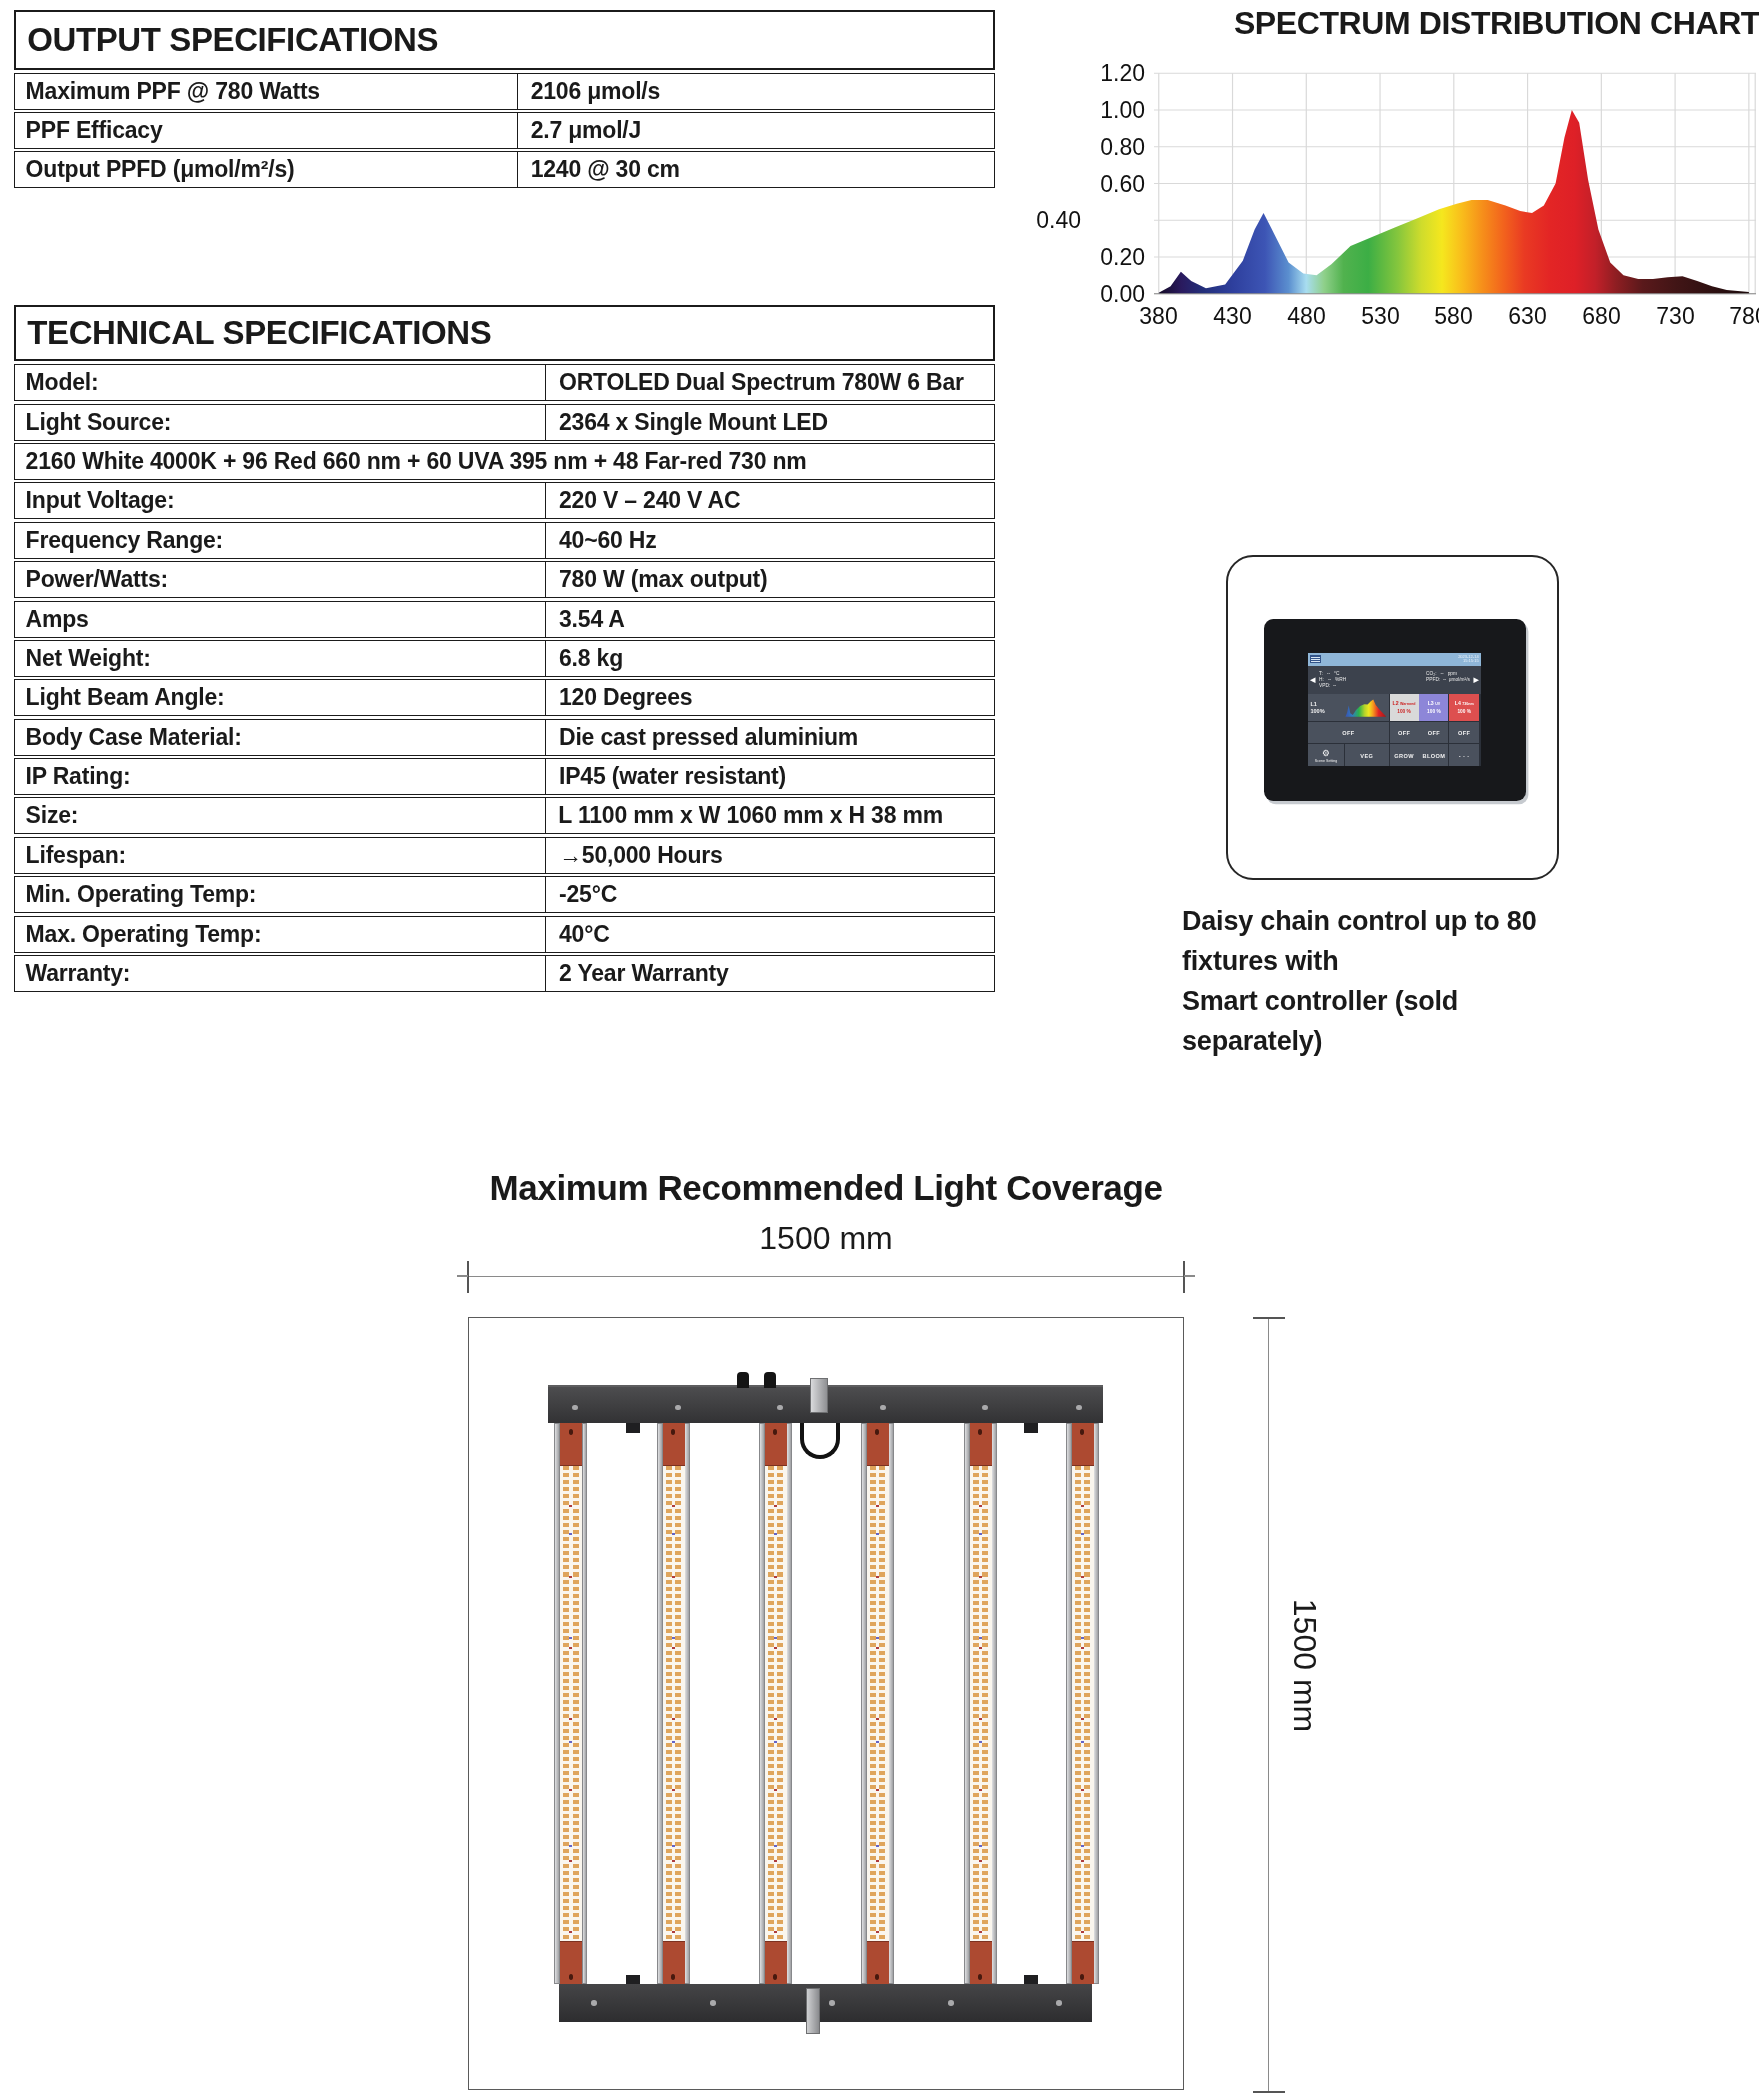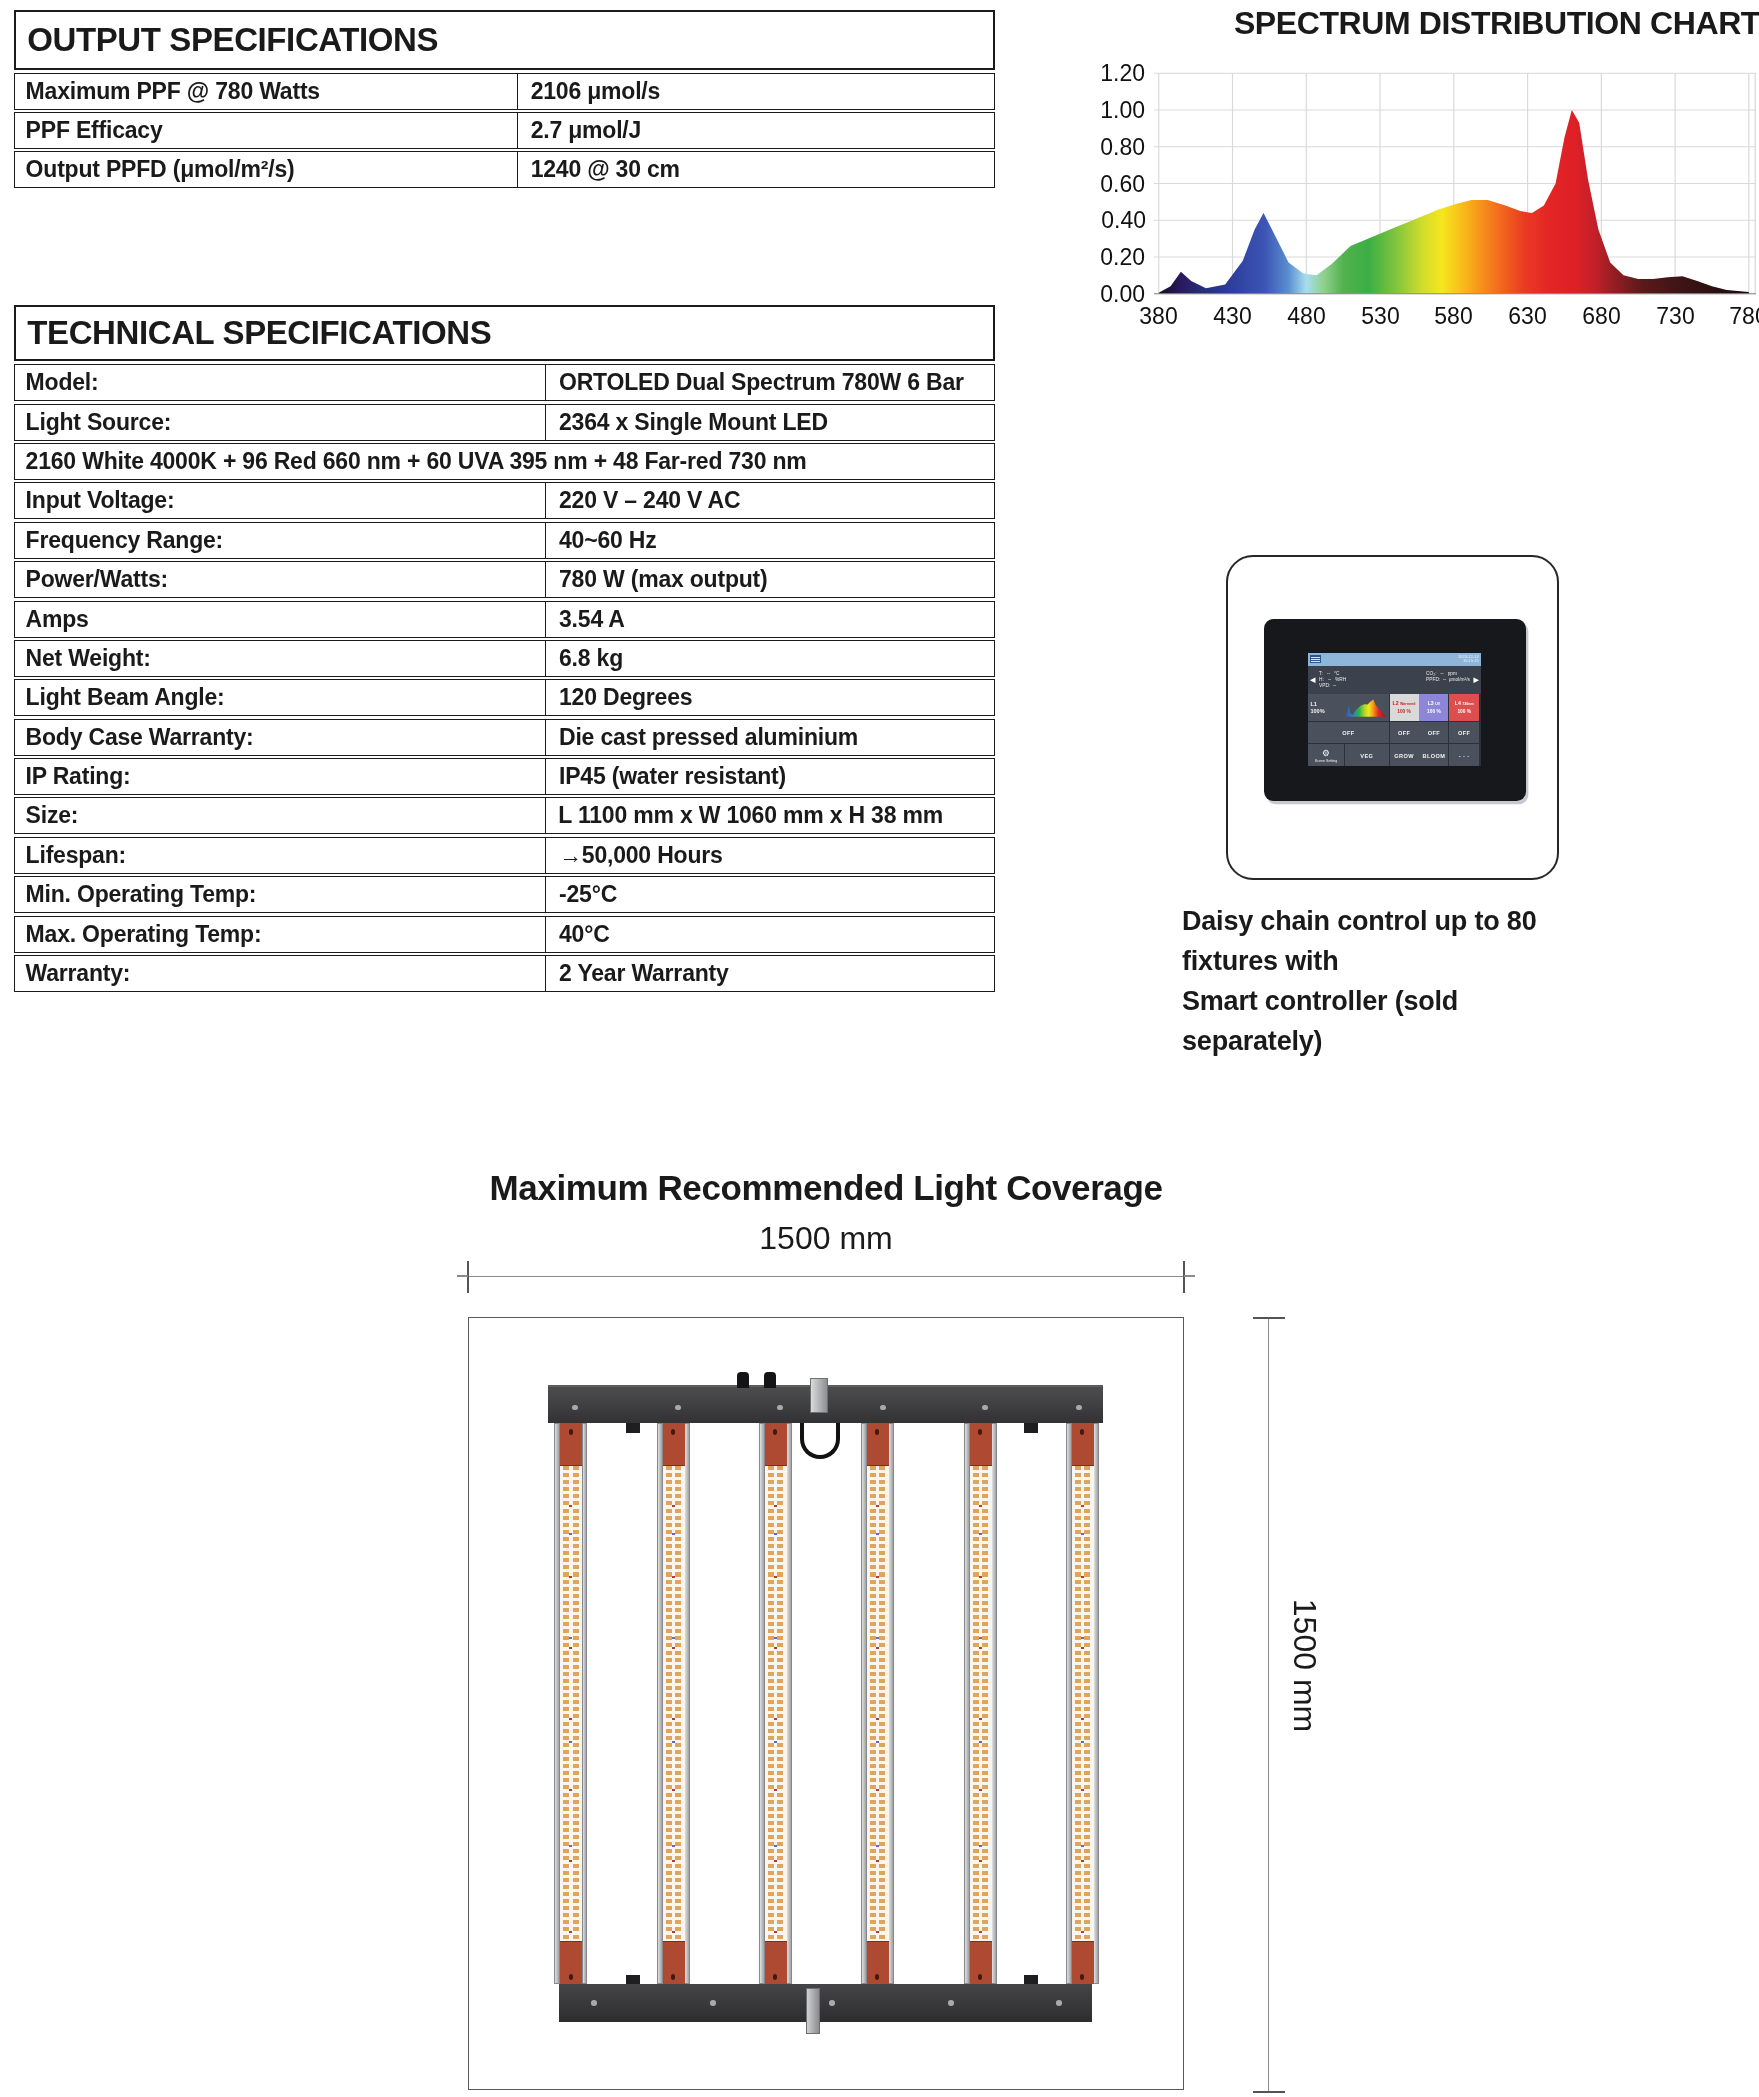--- a/index.html
+++ b/index.html
@@ -179,21 +179,21 @@
       </div>
       <div class="spec-row">
         <div class="lab">Net Weight:</div>
         <div class="val" style="left: 52.2%;">6.8 kg</div>
       </div>
       <div class="spec-row">
         <div class="lab">Light Beam Angle:</div>
         <div class="val" style="left: 52.2%;">120 Degrees</div>
       </div>
       <div class="spec-row">
-        <div class="lab">Body Case Warranty:</div>
+        <div class="lab">Body Case Material:</div>
         <div class="val" style="left: 52.2%;">Die cast pressed aluminium</div>
       </div>
       <div class="spec-row">
         <div class="lab">IP Rating:</div>
         <div class="val" style="left: 52.2%;">IP45 (water resistant)</div>
       </div>
       <div class="spec-row">
         <div class="lab">Size:</div>
         <div class="val" style="left: 52.2%; padding-left: 12px;">L 1100 mm x W 1060 mm x H 38 mm</div>
       </div>
@@ -215,21 +215,21 @@
       </div>
     </div>
 </div>
 
 <div class="chart-title">SPECTRUM DISTRIBUTION CHART</div>
 <div id="chart-yticks">
     <div class="ytick" style="left: 1097px; top: 60px;">1.20</div>
     <div class="ytick" style="left: 1097px; top: 97px;">1.00</div>
     <div class="ytick" style="left: 1097px; top: 134px;">0.80</div>
     <div class="ytick" style="left: 1097px; top: 171px;">0.60</div>
-    <div class="ytick" style="left: 1098px; top: 207px;">0.40</div>
+    <div class="ytick" style="left: 1033px; top: 207px;">0.40</div>
     <div class="ytick" style="left: 1097px; top: 244px;">0.20</div>
     <div class="ytick" style="left: 1097px; top: 281px;">0.00</div>
   </div>
 <div class="chart-plot">
   <svg id="chart-svg" width="602" height="227" viewBox="0 0 759 286">
       <defs>
         <linearGradient id="spec-grad" gradientUnits="userSpaceOnUse" x1="6" y1="0" x2="750" y2="0">
           <stop offset="0.0%" stop-color="#140b26"></stop>
           <stop offset="3.8%" stop-color="#2a1a5e"></stop>
           <stop offset="7.5%" stop-color="#232f7a"></stop>

